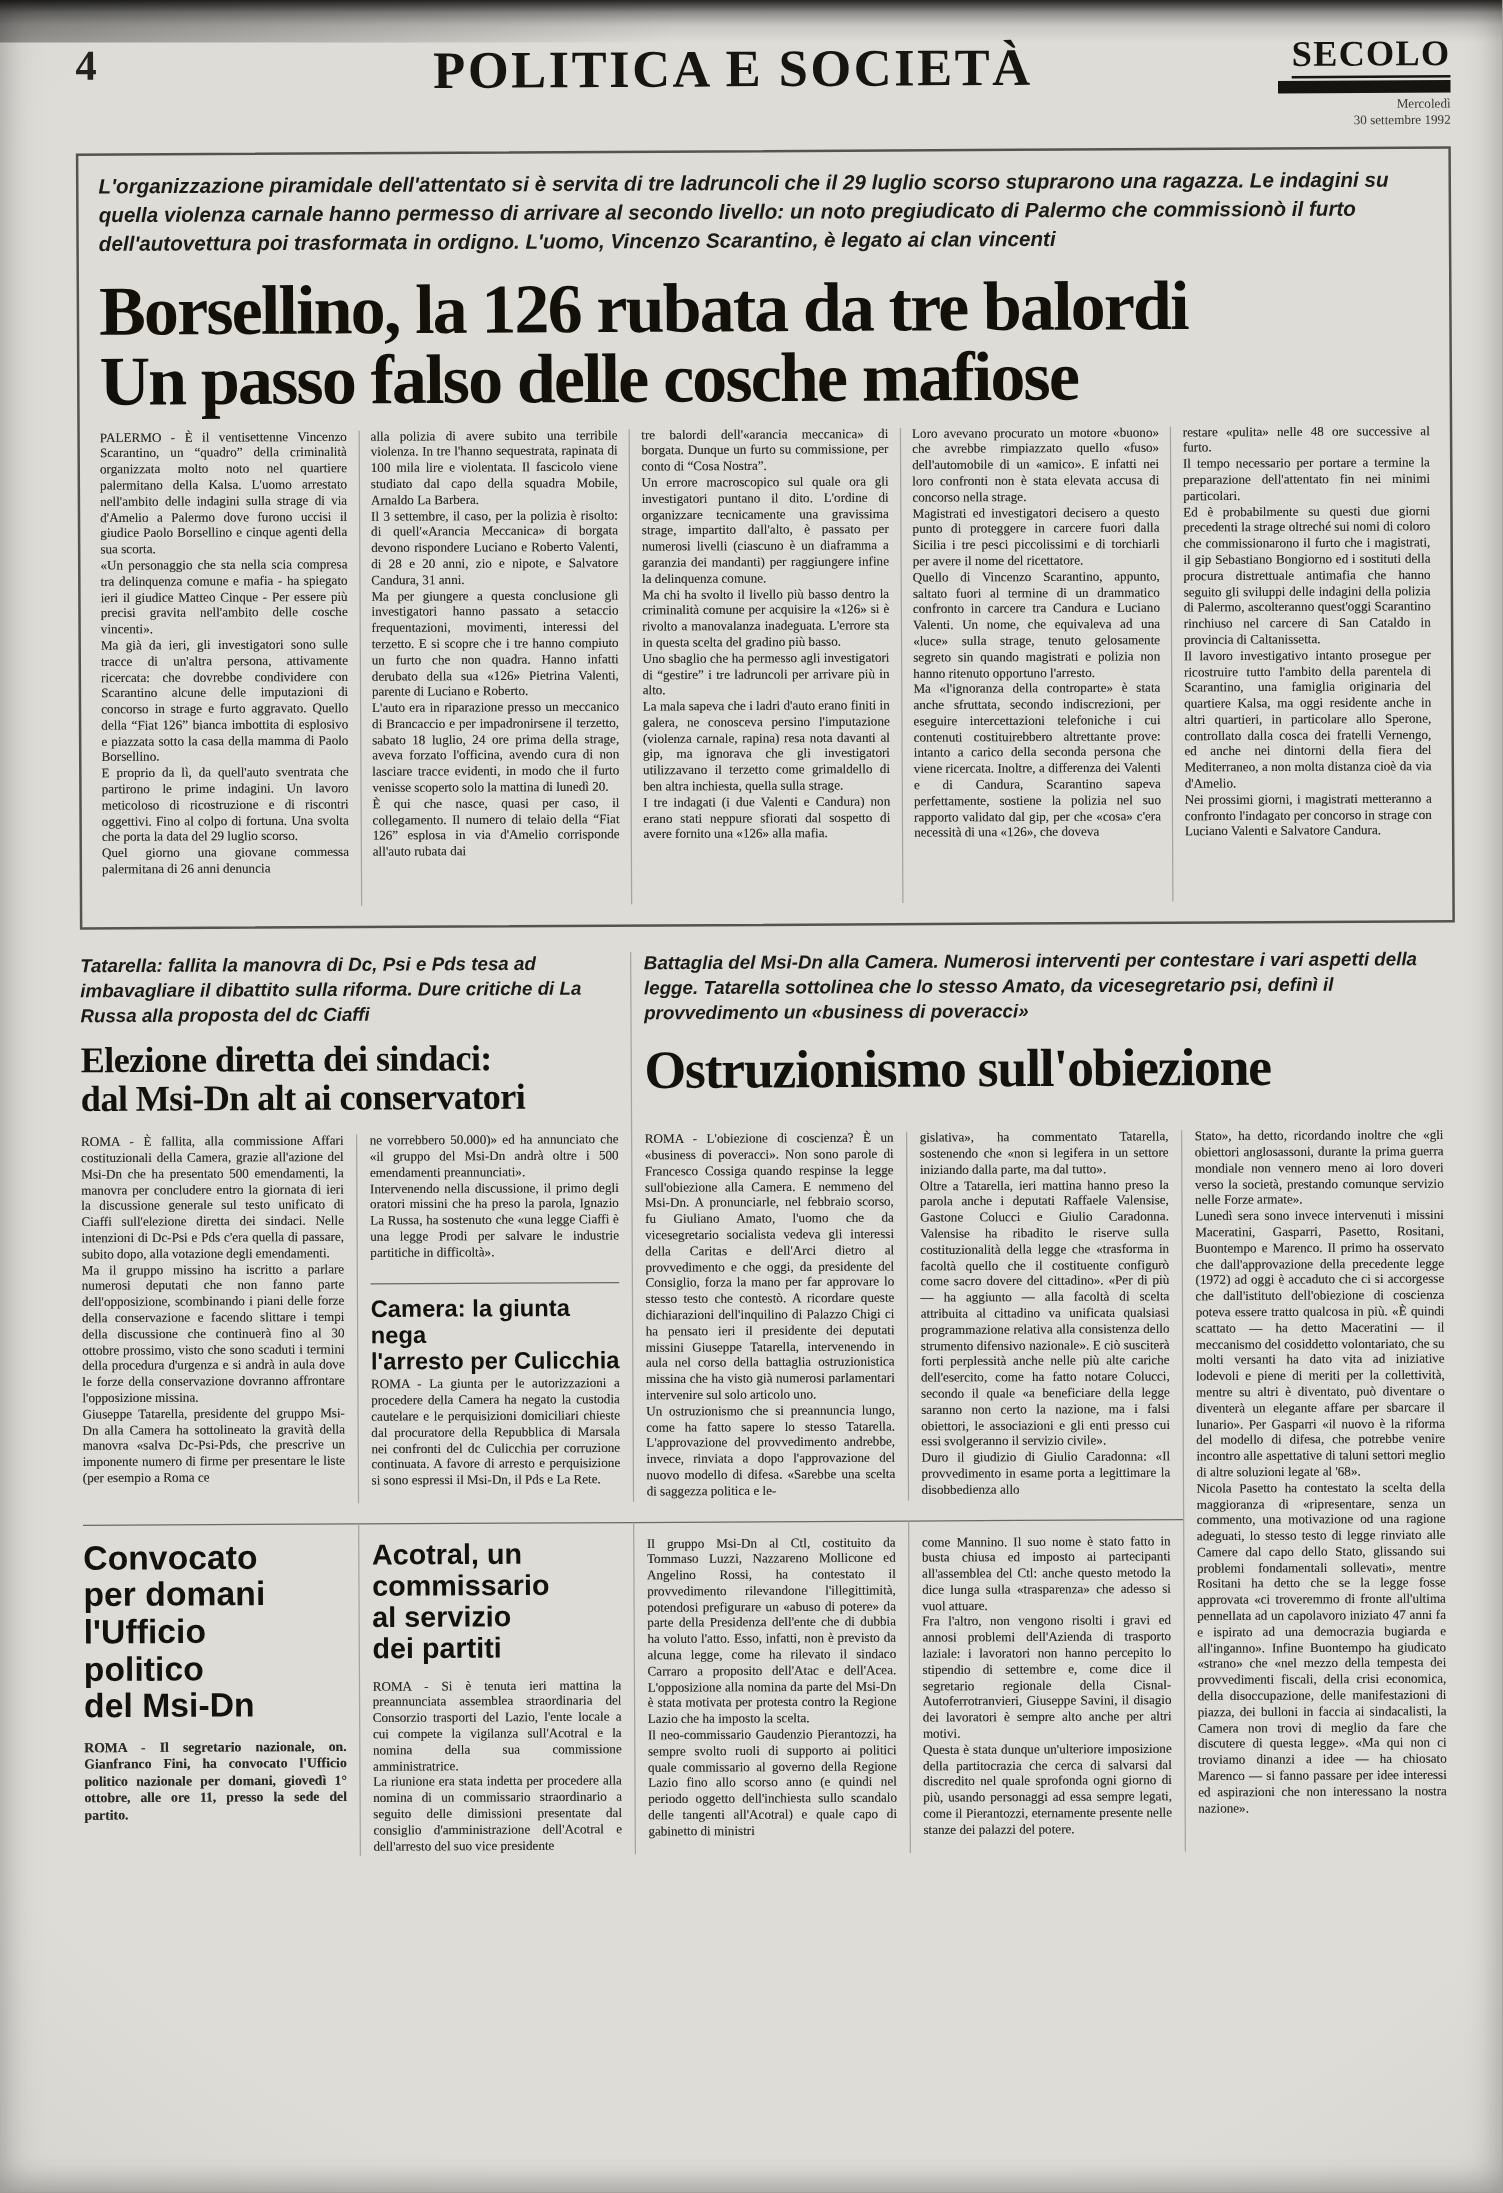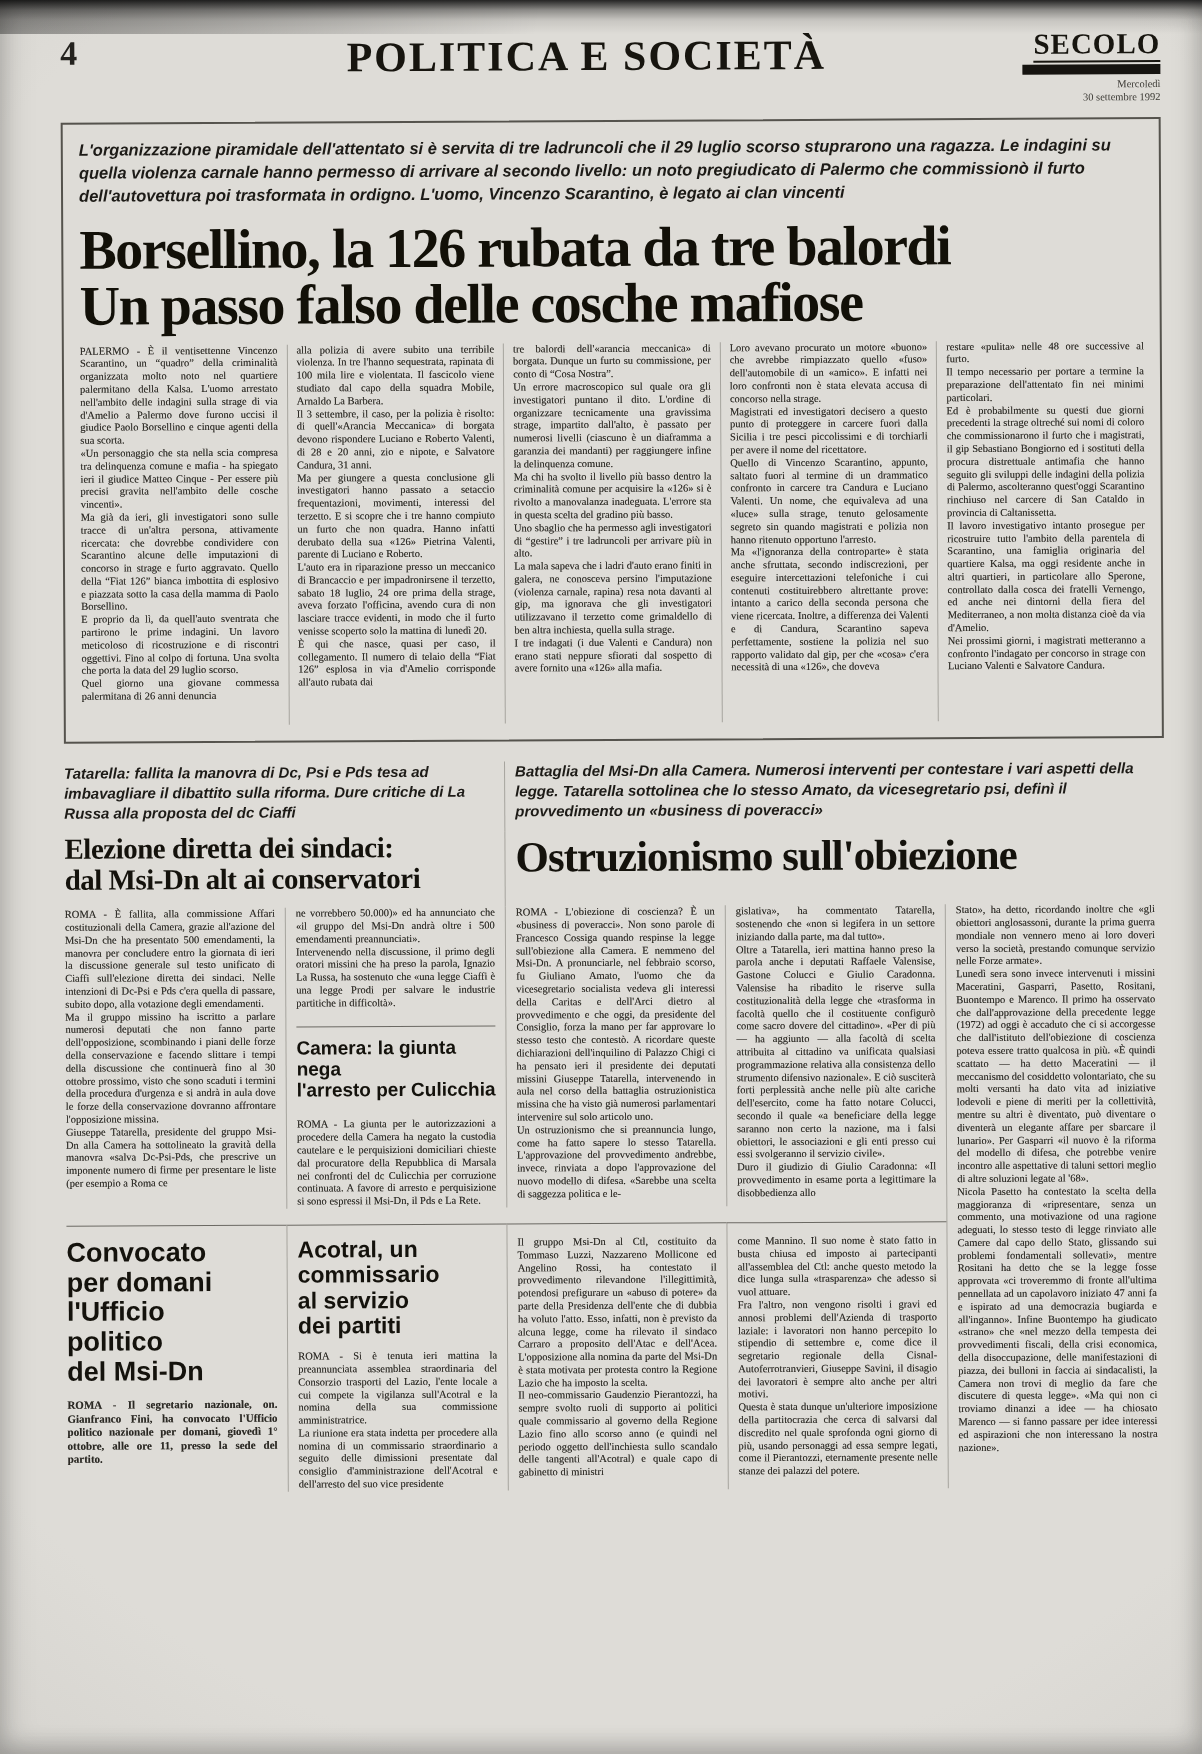--- a/index.html
+++ b/index.html
@@ -72,21 +72,21 @@
     font-size:29px; font-weight:bold; line-height:1.05; letter-spacing:-0.5px;
     color:#14120c; white-space:pre-line; padding-bottom:14px;
   }
   .head-obiezione {
     font-size:43px; font-weight:bold; letter-spacing:-1px; line-height:1.0;
     color:#14120c; padding-bottom:16px; padding-top:4px;
   }
   .sub-article { border-top:1px solid #6b6963; margin-top:16px; padding-top:10px; }
   .head-sub {
     font-family:"Liberation Sans", sans-serif; font-size:19px; font-weight:bold;
-    line-height:1.12; white-space:pre-line; color:#14120c; margin-bottom:18px;
+    line-height:1.12; white-space:pre-line; color:#14120c; margin-bottom:2px;
   }
   .band { border-top:1px solid #6b6963; margin-top:16px; padding-top:12px; }
   .head-bottom {
     font-family:"Liberation Sans", sans-serif; font-weight:bold; line-height:1.1;
     white-space:pre-line; color:#14120c; margin-bottom:12px;
   }
   .head-convocato { font-size:27px; }
   .head-acotral { font-size:23px; }
   .convocato-body { font-weight:bold; font-size:11px; }
 </style>

